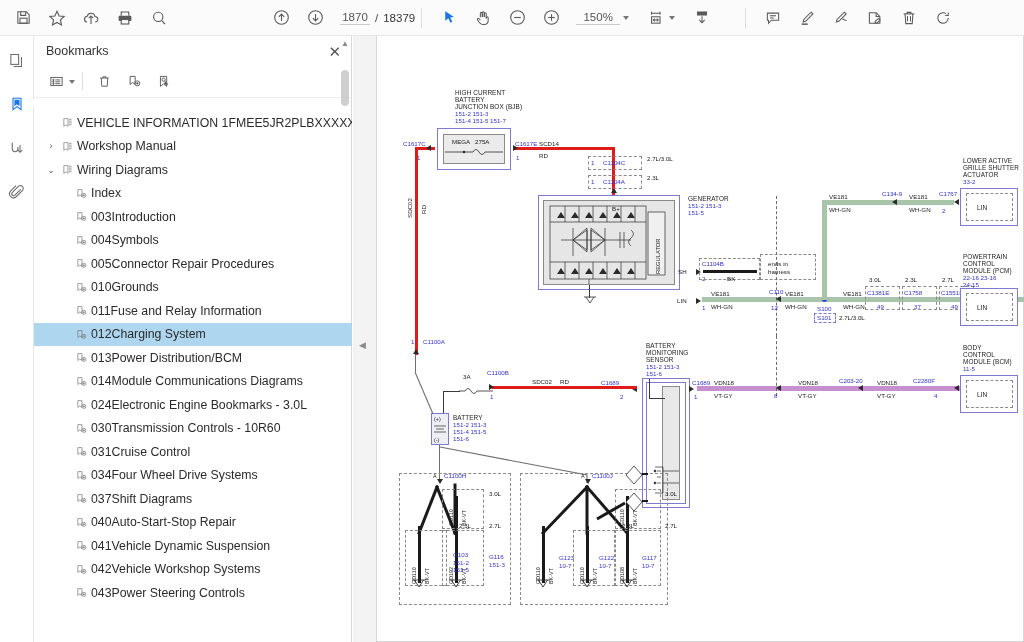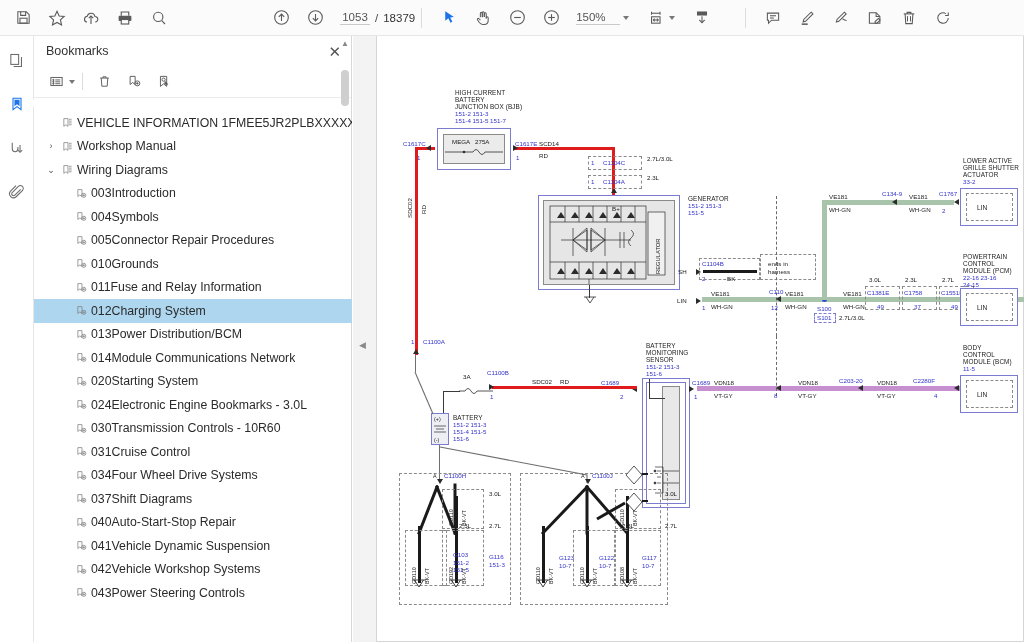--- a/index.html
+++ b/index.html
@@ -28,21 +28,21 @@
   .pagebox { display:flex; align-items:center; font-size:11.5px; color:#444; gap:5px; }
   .pagenum {
     width:30px; border:none; border-bottom:1px solid #c9c9c9;
     font-size:11.5px; color:#555; text-align:center; background:transparent;
     font-family:"Liberation Sans", sans-serif; padding:1px 0; overflow:hidden;
     white-space:nowrap;
   }
   .pagetotal { font-size:11.5px; color:#333; }
   .zoombox { display:flex; align-items:center; gap:3px; }
   .zoomval {
-    font-size:11.5px; color:#555; width:44px; text-align:left;
+    font-size:11.5px; color:#555; width:44px; text-align:center;
     border-bottom:1px solid #c9c9c9; padding-bottom:1px;
   }
   .caret { width:0;height:0;border-left:3.5px solid transparent;border-right:3.5px solid transparent;border-top:4px solid #777; }
   .tb-icon-blue { color:#1a73e8; }
 
   
   #rail {
     position:absolute; left:0; top:36px; width:34px; height:606px;
     background:#ffffff; border-right:1px solid #e6e6e6;
     display:flex; flex-direction:column; align-items:center; padding-top:10px; gap:16px;
@@ -182,21 +182,21 @@
       </div>
       <div class="tb-btn" title="Next page">
         <svg width="19" height="19" viewBox="0 0 24 24" fill="none" stroke="currentColor" stroke-width="1.4">
           <circle cx="12" cy="12" r="8.6"></circle>
             <path d="M12 7.6v8.6"></path>
             <path d="M8.6 12.8L12 16.3l3.4-3.5"></path>
         </svg>
       </div>
       <div style="width:8px"></div>
       <div class="pagebox">
-        <div class="pagenum">1053</div>
+        <div class="pagenum">1870</div>
         <span>/</span>
         <span class="pagetotal">18379</span>
       </div>
     </div>
 
     <div class="tb-sep"></div>
     <div style="width:4px"></div>
 
     <div class="tb-group">
       <div class="tb-btn tb-icon-blue" title="Select">
@@ -416,20 +416,32 @@
         <div class="node lvl2">
           <span class="twist"></span>
           <span class="bm-ico">
             <svg width="11" height="11" viewBox="0 0 24 24" fill="none" stroke="currentColor" stroke-width="1.6">
               <path d="M4 3.5h9v15l-4.5-3.4L4 18.5z"></path>
               <circle cx="17" cy="16" r="4.5"></circle>
               <path d="M14.5 16h5"></path>
               <path d="M17 13.5v5"></path>
             </svg>
           </span>
+          <span class="lbl">Index</span>
+        </div>
+        <div class="node lvl2">
+          <span class="twist"></span>
+          <span class="bm-ico">
+            <svg width="11" height="11" viewBox="0 0 24 24" fill="none" stroke="currentColor" stroke-width="1.6">
+              <path d="M4 3.5h9v15l-4.5-3.4L4 18.5z"></path>
+              <circle cx="17" cy="16" r="4.5"></circle>
+              <path d="M14.5 16h5"></path>
+              <path d="M17 13.5v5"></path>
+            </svg>
+          </span>
           <span class="lbl">003Introduction</span>
         </div>
         <div class="node lvl2">
           <span class="twist"></span>
           <span class="bm-ico">
             <svg width="11" height="11" viewBox="0 0 24 24" fill="none" stroke="currentColor" stroke-width="1.6">
               <path d="M4 3.5h9v15l-4.5-3.4L4 18.5z"></path>
               <circle cx="17" cy="16" r="4.5"></circle>
               <path d="M14.5 16h5"></path>
               <path d="M17 13.5v5"></path>
@@ -500,33 +512,21 @@
         <div class="node lvl2">
           <span class="twist"></span>
           <span class="bm-ico">
             <svg width="11" height="11" viewBox="0 0 24 24" fill="none" stroke="currentColor" stroke-width="1.6">
               <path d="M4 3.5h9v15l-4.5-3.4L4 18.5z"></path>
               <circle cx="17" cy="16" r="4.5"></circle>
               <path d="M14.5 16h5"></path>
               <path d="M17 13.5v5"></path>
             </svg>
           </span>
-          <span class="lbl">014Module Communications Network</span>
-        </div>
-        <div class="node lvl2">
-          <span class="twist"></span>
-          <span class="bm-ico">
-            <svg width="11" height="11" viewBox="0 0 24 24" fill="none" stroke="currentColor" stroke-width="1.6">
-              <path d="M4 3.5h9v15l-4.5-3.4L4 18.5z"></path>
-              <circle cx="17" cy="16" r="4.5"></circle>
-              <path d="M14.5 16h5"></path>
-              <path d="M17 13.5v5"></path>
-            </svg>
-          </span>
-          <span class="lbl">020Starting System</span>
+          <span class="lbl">014Module Communications Diagrams</span>
         </div>
         <div class="node lvl2">
           <span class="twist"></span>
           <span class="bm-ico">
             <svg width="11" height="11" viewBox="0 0 24 24" fill="none" stroke="currentColor" stroke-width="1.6">
               <path d="M4 3.5h9v15l-4.5-3.4L4 18.5z"></path>
               <circle cx="17" cy="16" r="4.5"></circle>
               <path d="M14.5 16h5"></path>
               <path d="M17 13.5v5"></path>
             </svg>

